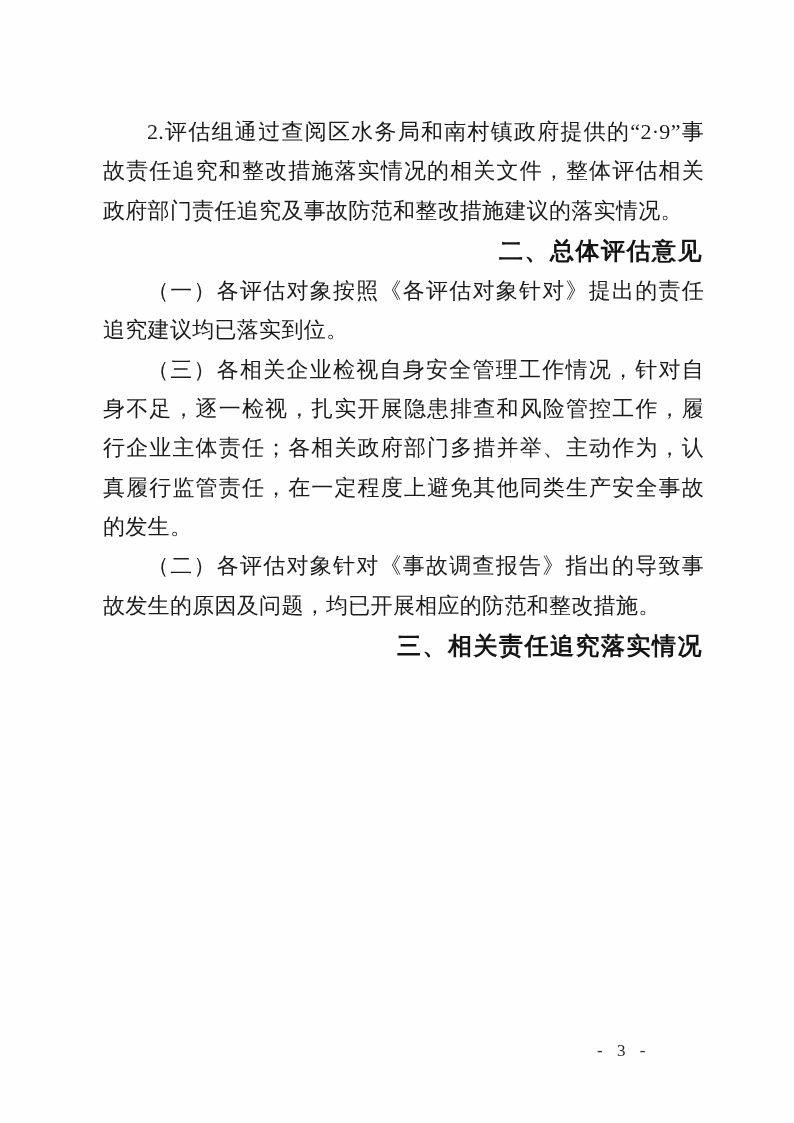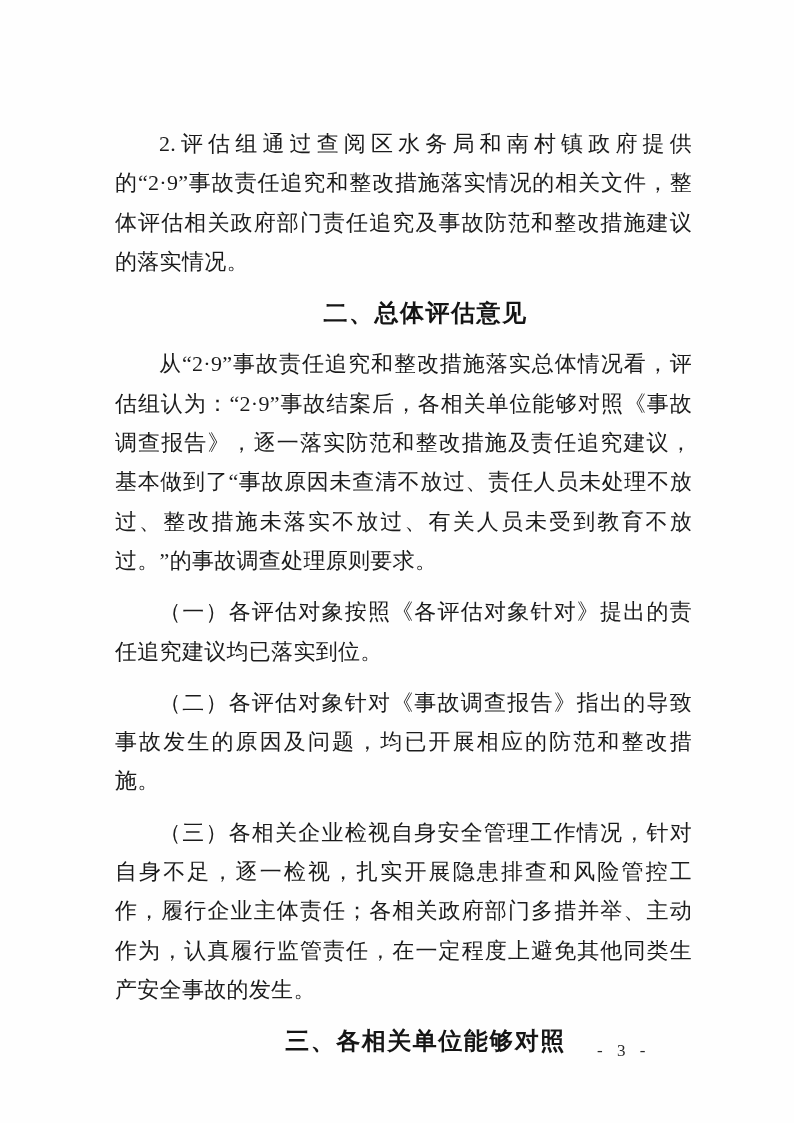--- a/index.html
+++ b/index.html
@@ -19,33 +19,33 @@
     position: absolute;
     left: 103px;
     top: 112px;
     width: 601px;
     font-family: "Liberation Serif", "DejaVu Serif", serif;
     font-size: 22px;
     line-height: 39.3px;
     text-align: justify;
   }
   .para {
-    margin: 12px;
+    margin: 0;
     text-indent: 44px;
     letter-spacing: 0.3px;
   }
   .heading {
-    margin: 12px;
+    margin: 1px;
     font-family: "Liberation Sans", "DejaVu Sans", sans-serif;
     font-weight: bold;
     font-size: 24px;
     line-height: 39.3px;
     text-indent: 44px;
     letter-spacing: 1.5px;
-    text-align: center;
+    text-align: right;
     color: #151515;
   }
   .page-number {
     position: absolute;
     top: 1041px;
     left: 597px;
     width: 60px;
     font-family: "Liberation Serif", "DejaVu Serif", serif;
     font-size: 17px;
     letter-spacing: 5px;
@@ -53,20 +53,19 @@
     color: #2a2a2a;
   }
 </style>
 </head>
 <body>
 
 <div class="page">
   <main class="content">
     <p class="para">2.评估组通过查阅区水务局和南村镇政府提供的“2·9”事故责任追究和整改措施落实情况的相关文件，整体评估相关政府部门责任追究及事故防范和整改措施建议的落实情况。</p>
     <h2 class="heading">二、总体评估意见</h2>
-    <p class="para">从“2·9”事故责任追究和整改措施落实总体情况看，评估组认为：“2·9”事故结案后，各相关单位能够对照《事故调查报告》，逐一落实防范和整改措施及责任追究建议，基本做到了“事故原因未查清不放过、责任人员未处理不放过、整改措施未落实不放过、有关人员未受到教育不放过。”的事故调查处理原则要求。</p>
     <p class="para">（一）各评估对象按照《各评估对象针对》提出的责任追究建议均已落实到位。</p>
+    <p class="para">（三）各相关企业检视自身安全管理工作情况，针对自身不足，逐一检视，扎实开展隐患排查和风险管控工作，履行企业主体责任；各相关政府部门多措并举、主动作为，认真履行监管责任，在一定程度上避免其他同类生产安全事故的发生。</p>
     <p class="para">（二）各评估对象针对《事故调查报告》指出的导致事故发生的原因及问题，均已开展相应的防范和整改措施。</p>
-    <p class="para">（三）各相关企业检视自身安全管理工作情况，针对自身不足，逐一检视，扎实开展隐患排查和风险管控工作，履行企业主体责任；各相关政府部门多措并举、主动作为，认真履行监管责任，在一定程度上避免其他同类生产安全事故的发生。</p>
-    <h2 class="heading">三、各相关单位能够对照</h2>
+    <h2 class="heading">三、相关责任追究落实情况</h2>
   </main>
   <div class="page-number">- 3 -</div>
 </div>
 
 </body></html>

